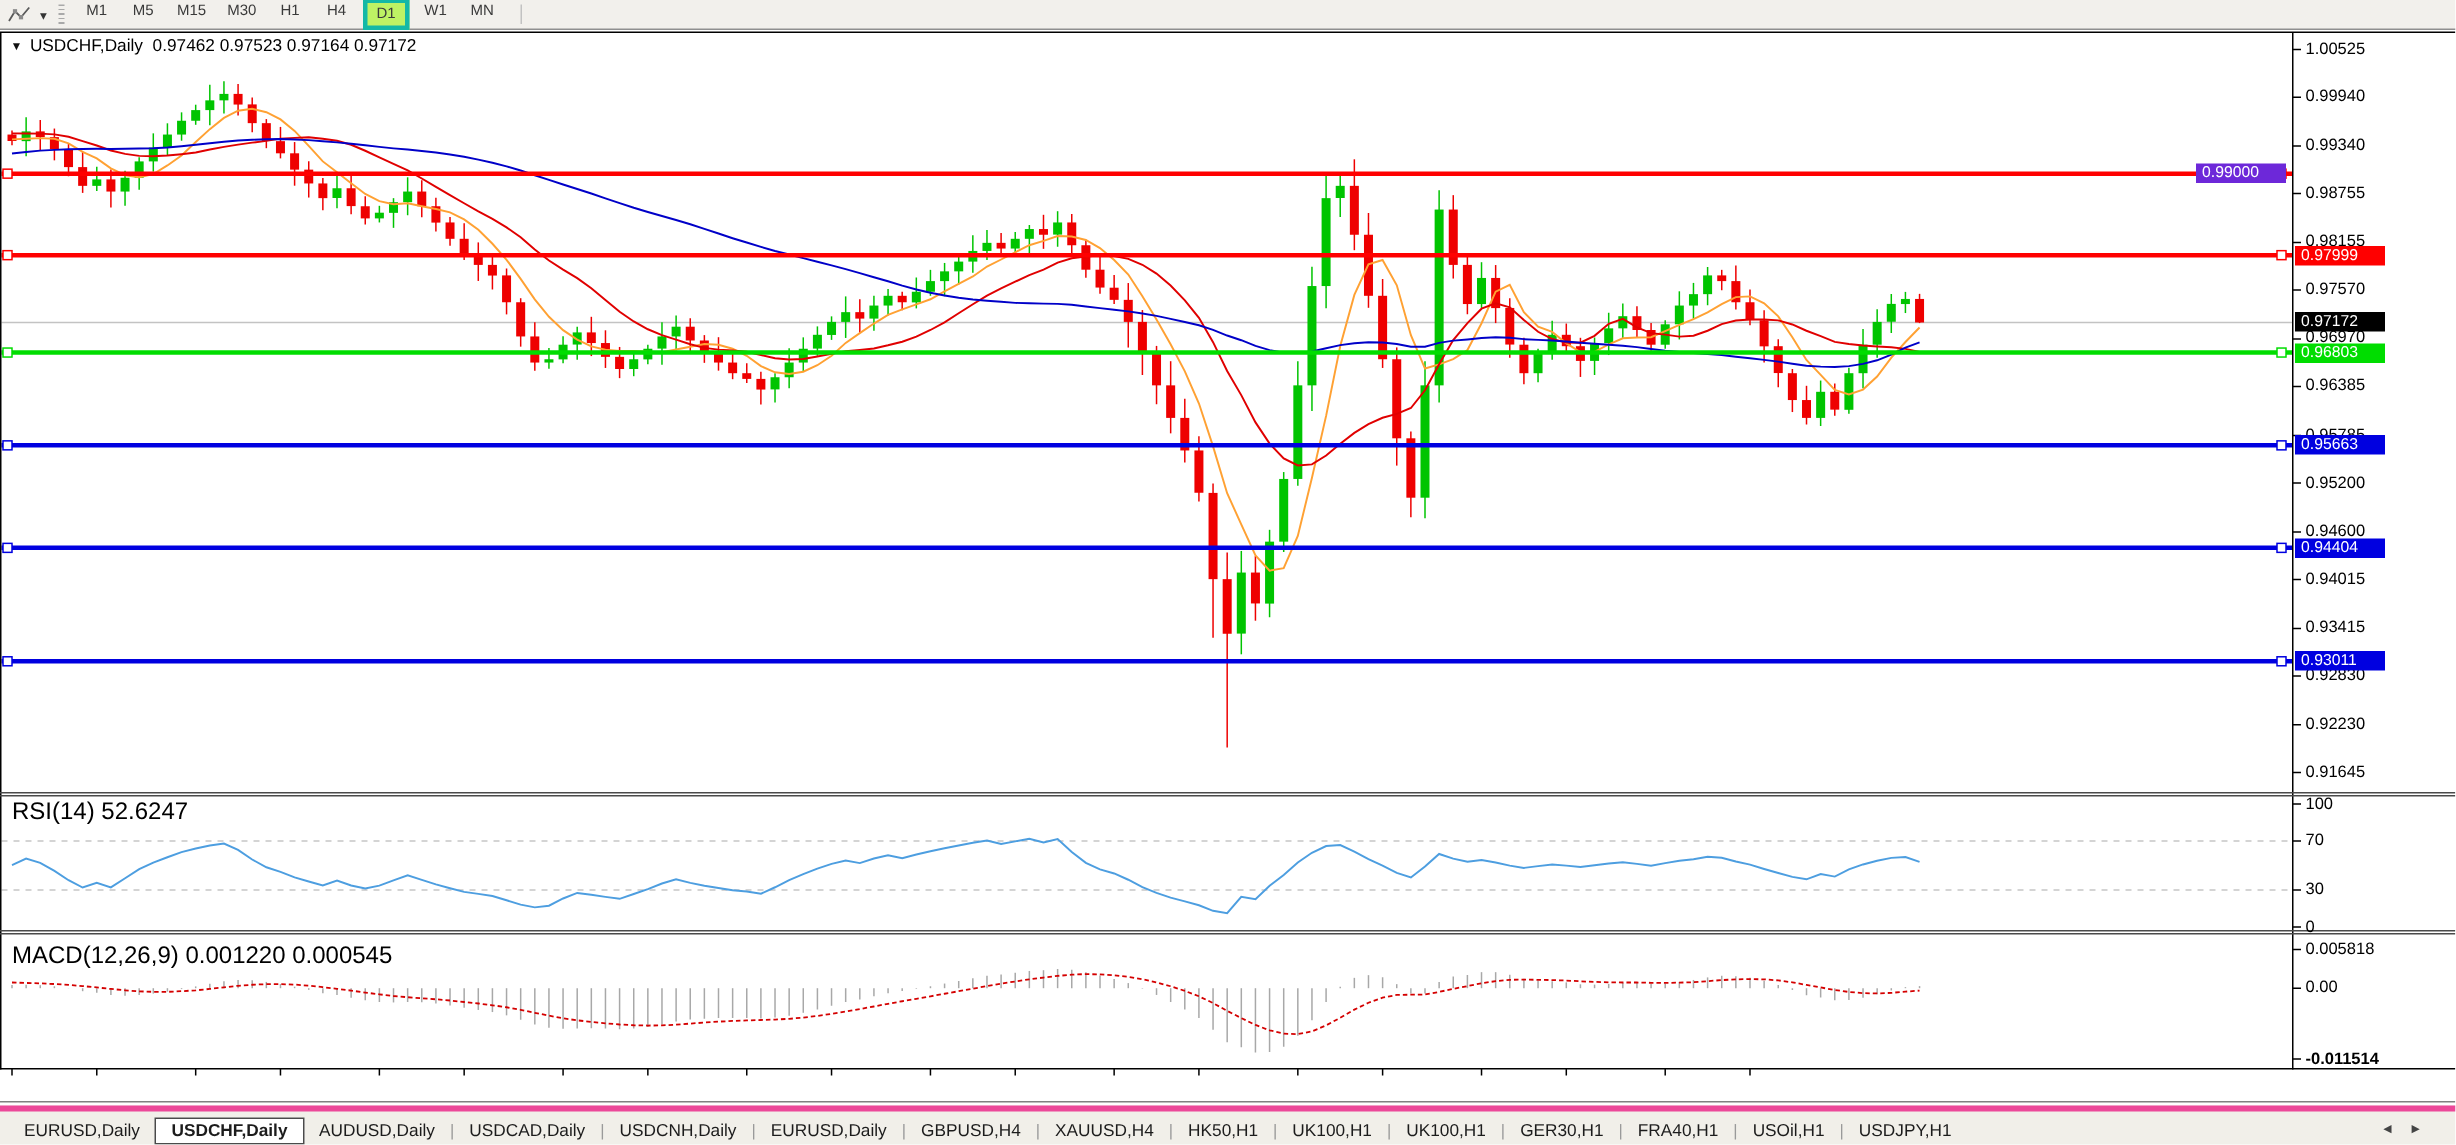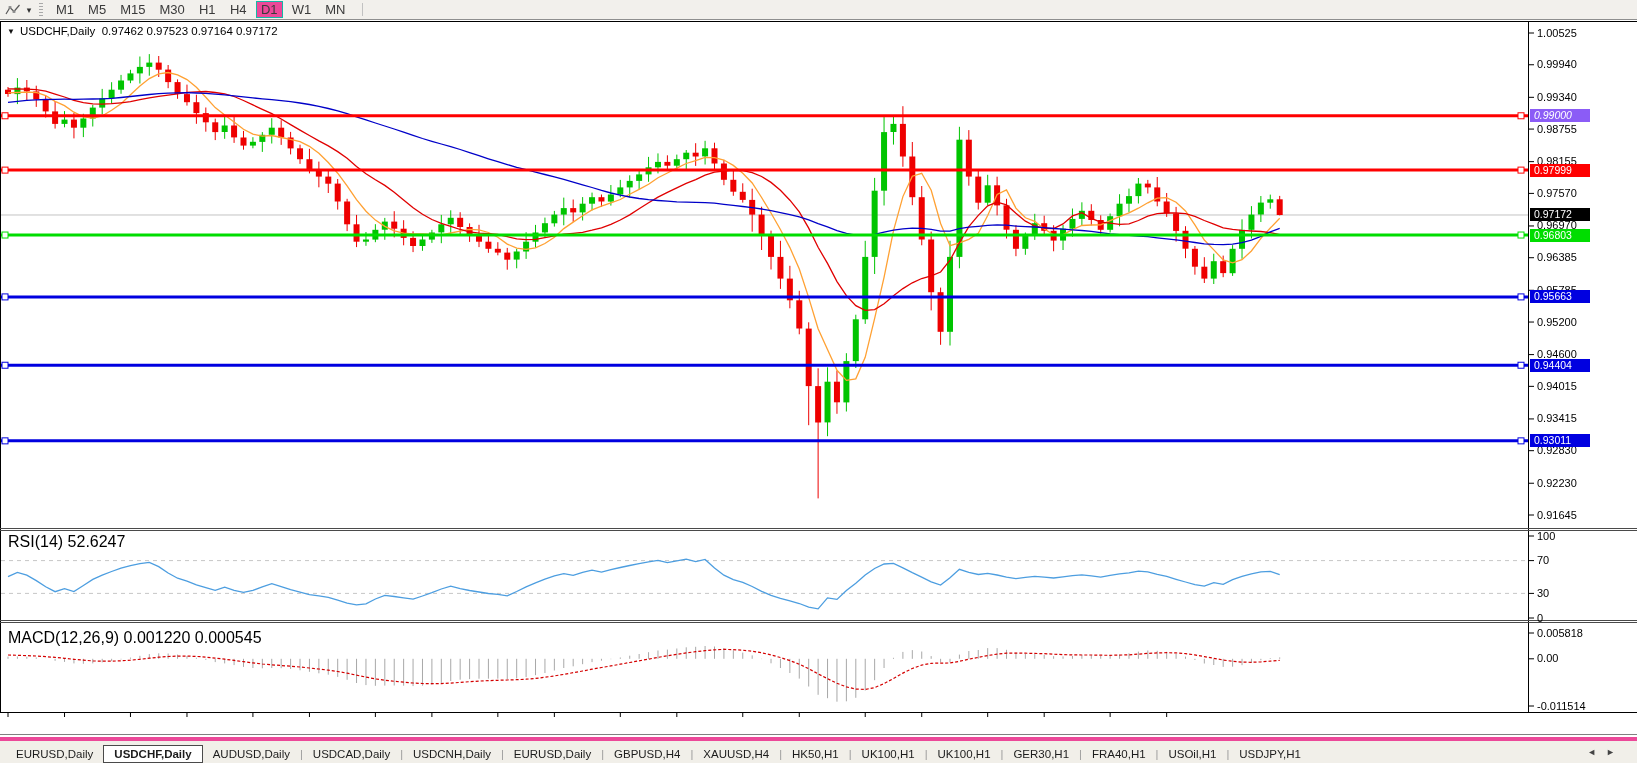--- a/index.html
+++ b/index.html
@@ -6,23 +6,23 @@
     font-family:"Liberation Sans",sans-serif;}
   #stage{position:relative;width:1637px;height:763px;background:#fff;}
   #svg-layer{position:absolute;left:0;top:0;z-index:1;}
   
   .toolbar{position:absolute;left:0;top:0;width:1637px;height:19px;background:#f2f0ec;
     border-bottom:1px solid #8f8f8f;display:flex;align-items:center;z-index:6;}
   .tool-icon{width:20px;height:15px;margin-left:3px;display:flex;align-items:center;justify-content:center;}
   .caret{font-size:9px;color:#333;width:12px;text-align:center;}
   .grip{width:4px;height:13px;margin:0 6px 0 4px;
     background:repeating-linear-gradient(to bottom,#a9a9a9 0 1px,transparent 1px 3px);}
-  .tf-btn{min-width:17px;padding:0 4px;text-align:center;font-size:13px;color:#3a3a3a;
+  .tf-btn{min-width:17px;padding:0 4px;text-align:center;font-size:10px;color:#3a3a3a;
     height:15px;line-height:15px;margin:0 2px;border:1px solid transparent;cursor:default;}
-  .tf-btn.active{background:#ec4899;border:1px solid #14b8a6;}
+  .tf-btn.active{background:#bef264;border:3px solid #14b8a6;}
   .vsep{width:1px;height:13px;background:#c2c2c2;margin-left:10px;}
   
   .title-overlay{position:absolute;left:7px;top:25px;z-index:4;font-size:11.5px;color:#000;white-space:nowrap;}
   .title-overlay .tri{font-size:8px;margin-right:5px;vertical-align:1px;color:#111;}
   .ind-label{position:absolute;left:8px;z-index:4;font-size:16px;color:#000;white-space:nowrap;}
   .axlabel{position:absolute;z-index:3;font-size:11px;color:#000;white-space:nowrap;}
   .badge{position:absolute;left:1530px;width:56px;height:13px;z-index:4;color:#fff;
     font-size:10.5px;line-height:13px;padding-left:4px;}
   .datelabel{position:absolute;top:717px;z-index:3;font-size:11px;color:#000;white-space:nowrap;}
   
@@ -582,42 +582,42 @@
       <div class="axlabel" style="left: 1537px; top: 412.426px;">0.93415</div>
       <div class="axlabel" style="left: 1537px; top: 444.179px;">0.92830</div>
       <div class="axlabel" style="left: 1537px; top: 476.747px;">0.92230</div>
       <div class="axlabel" style="left: 1537px; top: 508.5px;">0.91645</div>
       <div class="axlabel" style="left: 1537px; top: 529.5px;">100</div>
       <div class="axlabel" style="left: 1537px; top: 554.1px;">70</div>
       <div class="axlabel" style="left: 1537px; top: 586.9px;">30</div>
       <div class="axlabel" style="left: 1537px; top: 611.5px;">0</div>
       <div class="axlabel" style="left: 1537px; top: 626.5px;">0.005818</div>
       <div class="axlabel" style="left: 1537px; top: 652.3px;">0.00</div>
-      <div class="axlabel" style="left: 1537px; top: 699.5px;">-0.011514</div>
+      <div class="axlabel" style="left: 1537px; top: 699.5px; font-weight: bold;">-0.011514</div>
       <div class="datelabel" style="left: 2px; top: 0px;">7 Nov 2019</div>
       <div class="datelabel" style="left: 33.52px; top: 0px;">16 Nov 2019</div>
       <div class="datelabel" style="left: 99.46px; top: 0px;">26 Nov 2019</div>
       <div class="datelabel" style="left: 155.98px; top: 0px;">5 Dec 2019</div>
       <div class="datelabel" style="left: 221.92px; top: 0px;">14 Dec 2019</div>
       <div class="datelabel" style="left: 278.44px; top: 0px;">24 Dec 2019</div>
       <div class="datelabel" style="left: 344.38px; top: 0px;">2 Jan 2020</div>
       <div class="datelabel" style="left: 400.9px; top: 0px;">11 Jan 2020</div>
       <div class="datelabel" style="left: 466.84px; top: 0px;">21 Jan 2020</div>
       <div class="datelabel" style="left: 523.36px; top: 0px;">30 Jan 2020</div>
       <div class="datelabel" style="left: 589.3px; top: 0px;">8 Feb 2020</div>
       <div class="datelabel" style="left: 645.82px; top: 0px;">18 Feb 2020</div>
       <div class="datelabel" style="left: 711.76px; top: 0px;">27 Feb 2020</div>
       <div class="datelabel" style="left: 768.28px; top: 0px;">7 Mar 2020</div>
       <div class="datelabel" style="left: 834.22px; top: 0px;">17 Mar 2020</div>
       <div class="datelabel" style="left: 890.74px; top: 0px;">26 Mar 2020</div>
       <div class="datelabel" style="left: 956.68px; top: 0px;">4 Apr 2020</div>
       <div class="datelabel" style="left: 1013.2px; top: 0px;">14 Apr 2020</div>
       <div class="datelabel" style="left: 1079.14px; top: 0px;">23 Apr 2020</div>
       <div class="datelabel" style="left: 1135.66px; top: 0px;">2 May 2020</div>
-      <div class="badge" style="left: 1530px; top: 109.276px; background: #8b5cf6; font-style: italic;">0.99000</div>
+      <div class="badge" style="left: 1464px; top: 109.276px; background: #6d28d9;">0.99000</div>
       <div class="badge" style="left: 1530px; top: 163.609px; background: rgb(255, 0, 0);">0.97999</div>
       <div class="badge" style="left: 1530px; top: 228.527px; background: rgb(0, 221, 0);">0.96803</div>
       <div class="badge" style="left: 1530px; top: 290.406px; background: rgb(0, 0, 224);">0.95663</div>
       <div class="badge" style="left: 1530px; top: 358.743px; background: rgb(0, 0, 224);">0.94404</div>
       <div class="badge" style="left: 1530px; top: 434.355px; background: rgb(0, 0, 224);">0.93011</div>
       <div class="badge" style="left: 1530px; top: 208.498px; background: rgb(0, 0, 0);">0.97172</div>
     </div>
 
   <div class="tabbar">
     <div id="tabs" style="display:flex;align-items:center;margin-left:6px;">

